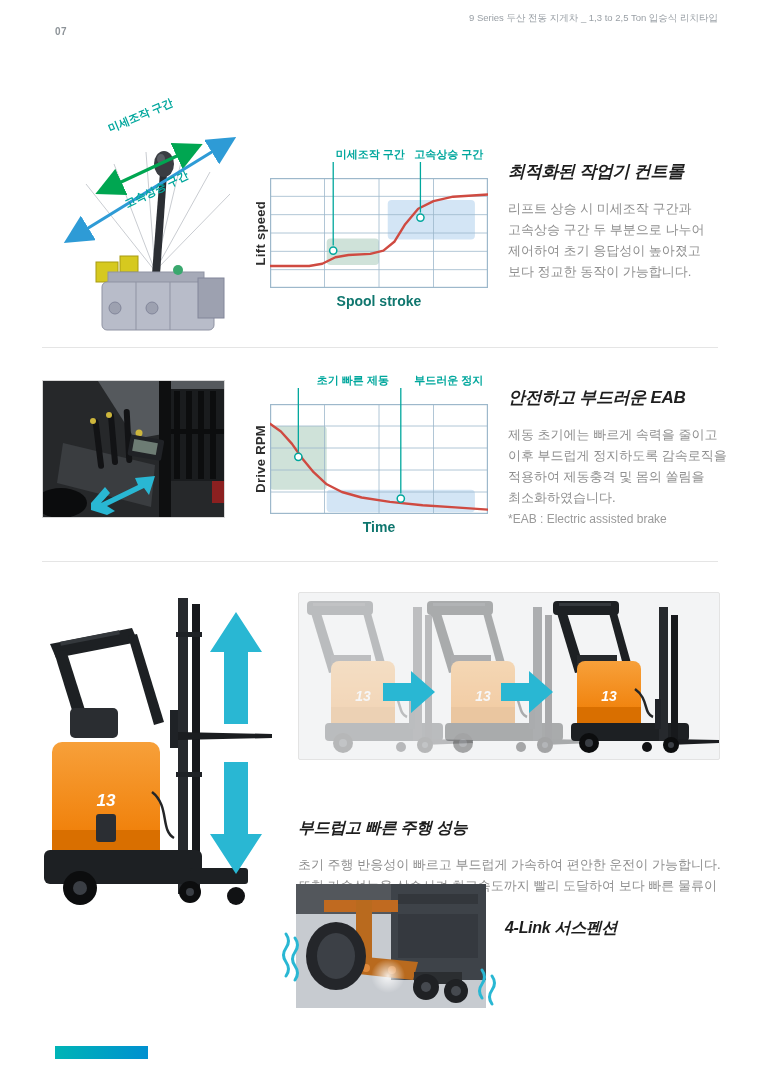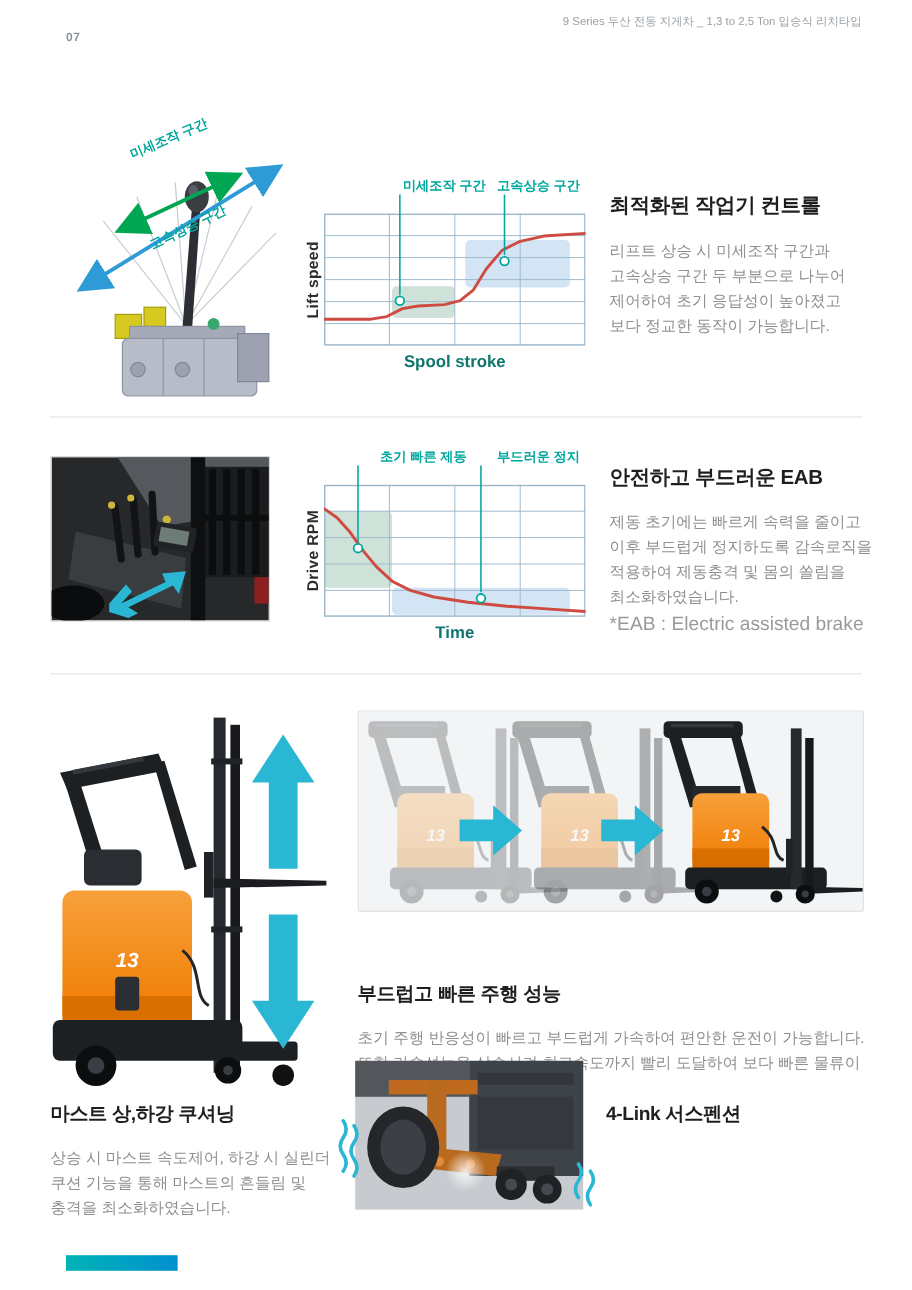--- a/index.html
+++ b/index.html
@@ -5,23 +5,23 @@
   html,body{margin:0;padding:0;background:#e9e9e9;}
   .page{position:relative;width:760px;height:1075px;background:#fff;margin:0 auto;
         font-family:"Liberation Sans",sans-serif;overflow:hidden;}
   .abs{position:absolute;}
   
   .hdr-num{left:55px;top:26px;font-size:10px;font-weight:bold;color:#8d9398;letter-spacing:.5px;}
   .hdr-title{right:42px;top:12px;font-size:9.5px;color:#9aa0a6;}
   
   .divider{left:42px;width:676px;height:1px;background:#e5e5e5;}
   
-  .sec-title{font-size:17px;font-weight:bold;color:#1e1e1e;letter-spacing:-.3px;}
+  .sec-title{font-size:17px;font-weight:bold;color:#1e1e1e;letter-spacing:-.3px;font-style:italic;}
   .sec-body{font-size:13px;color:#8f8f8f;line-height:21px;white-space:pre-line;margin-top:15px;}
-  .footnote{font-size:16px;color:#9a9a9a;margin-top:4px;}
+  .footnote{font-size:12px;color:#9a9a9a;margin-top:4px;}
   
   .chart{width:250px;}
   .chart-flex{display:flex;align-items:stretch;}
   .ylabel{width:20px;height:144px;display:flex;align-items:center;justify-content:center;
           padding-top:30px;box-sizing:border-box;}
   .ylabel span{writing-mode:vertical-rl;transform:rotate(180deg);font-weight:bold;
                font-size:13px;color:#2d2d2d;letter-spacing:.3px;}
   .xlabel{margin-left:20px;width:218px;text-align:center;font-weight:bold;font-size:14px;
           color:#0f766e;margin-top:3px;}
   
@@ -285,26 +285,20 @@
     </svg>
   </div>
 
   <div class="abs" style="left:298px;top:770px;width:430px;margin-top:48px;">
     <div class="sec-title" style="font-size:16px;">부드럽고 빠른 주행 성능</div>
     <div class="sec-body">초기 주행 반응성이 빠르고 부드럽게 가속하여 편안한 운전이 가능합니다.
 또한 가속성능을 상승시켜 최고속도까지 빨리 도달하여 보다 빠른 물류이동이
 가능합니다.</div>
   </div>
 
-  <div class="abs" style="left:42px;top:918px;width:248px;">
-    <div class="sec-title" style="font-size:16px;">마스트 상,하강 쿠셔닝</div>
-    <div class="sec-body">상승 시 마스트 속도제어, 하강 시 실린더
-쿠션 기능을 통해 마스트의 흔들림 및
-충격을 최소화하였습니다.</div>
-  </div>
 
   <div class="abs" style="left:296px;top:884px;width:190px;height:124px;">
     <svg width="190" height="124" viewBox="0 0 190 124" style="overflow:visible;">
       <defs>
         <radialGradient id="glow-w">
             <stop offset="0" stop-color="#ffffff" stop-opacity=".85"></stop>
             <stop offset="1" stop-color="#ffffff" stop-opacity="0"></stop>
           </radialGradient>
       </defs>
       <rect width="190" height="124" fill="#c7cbd0"></rect>

